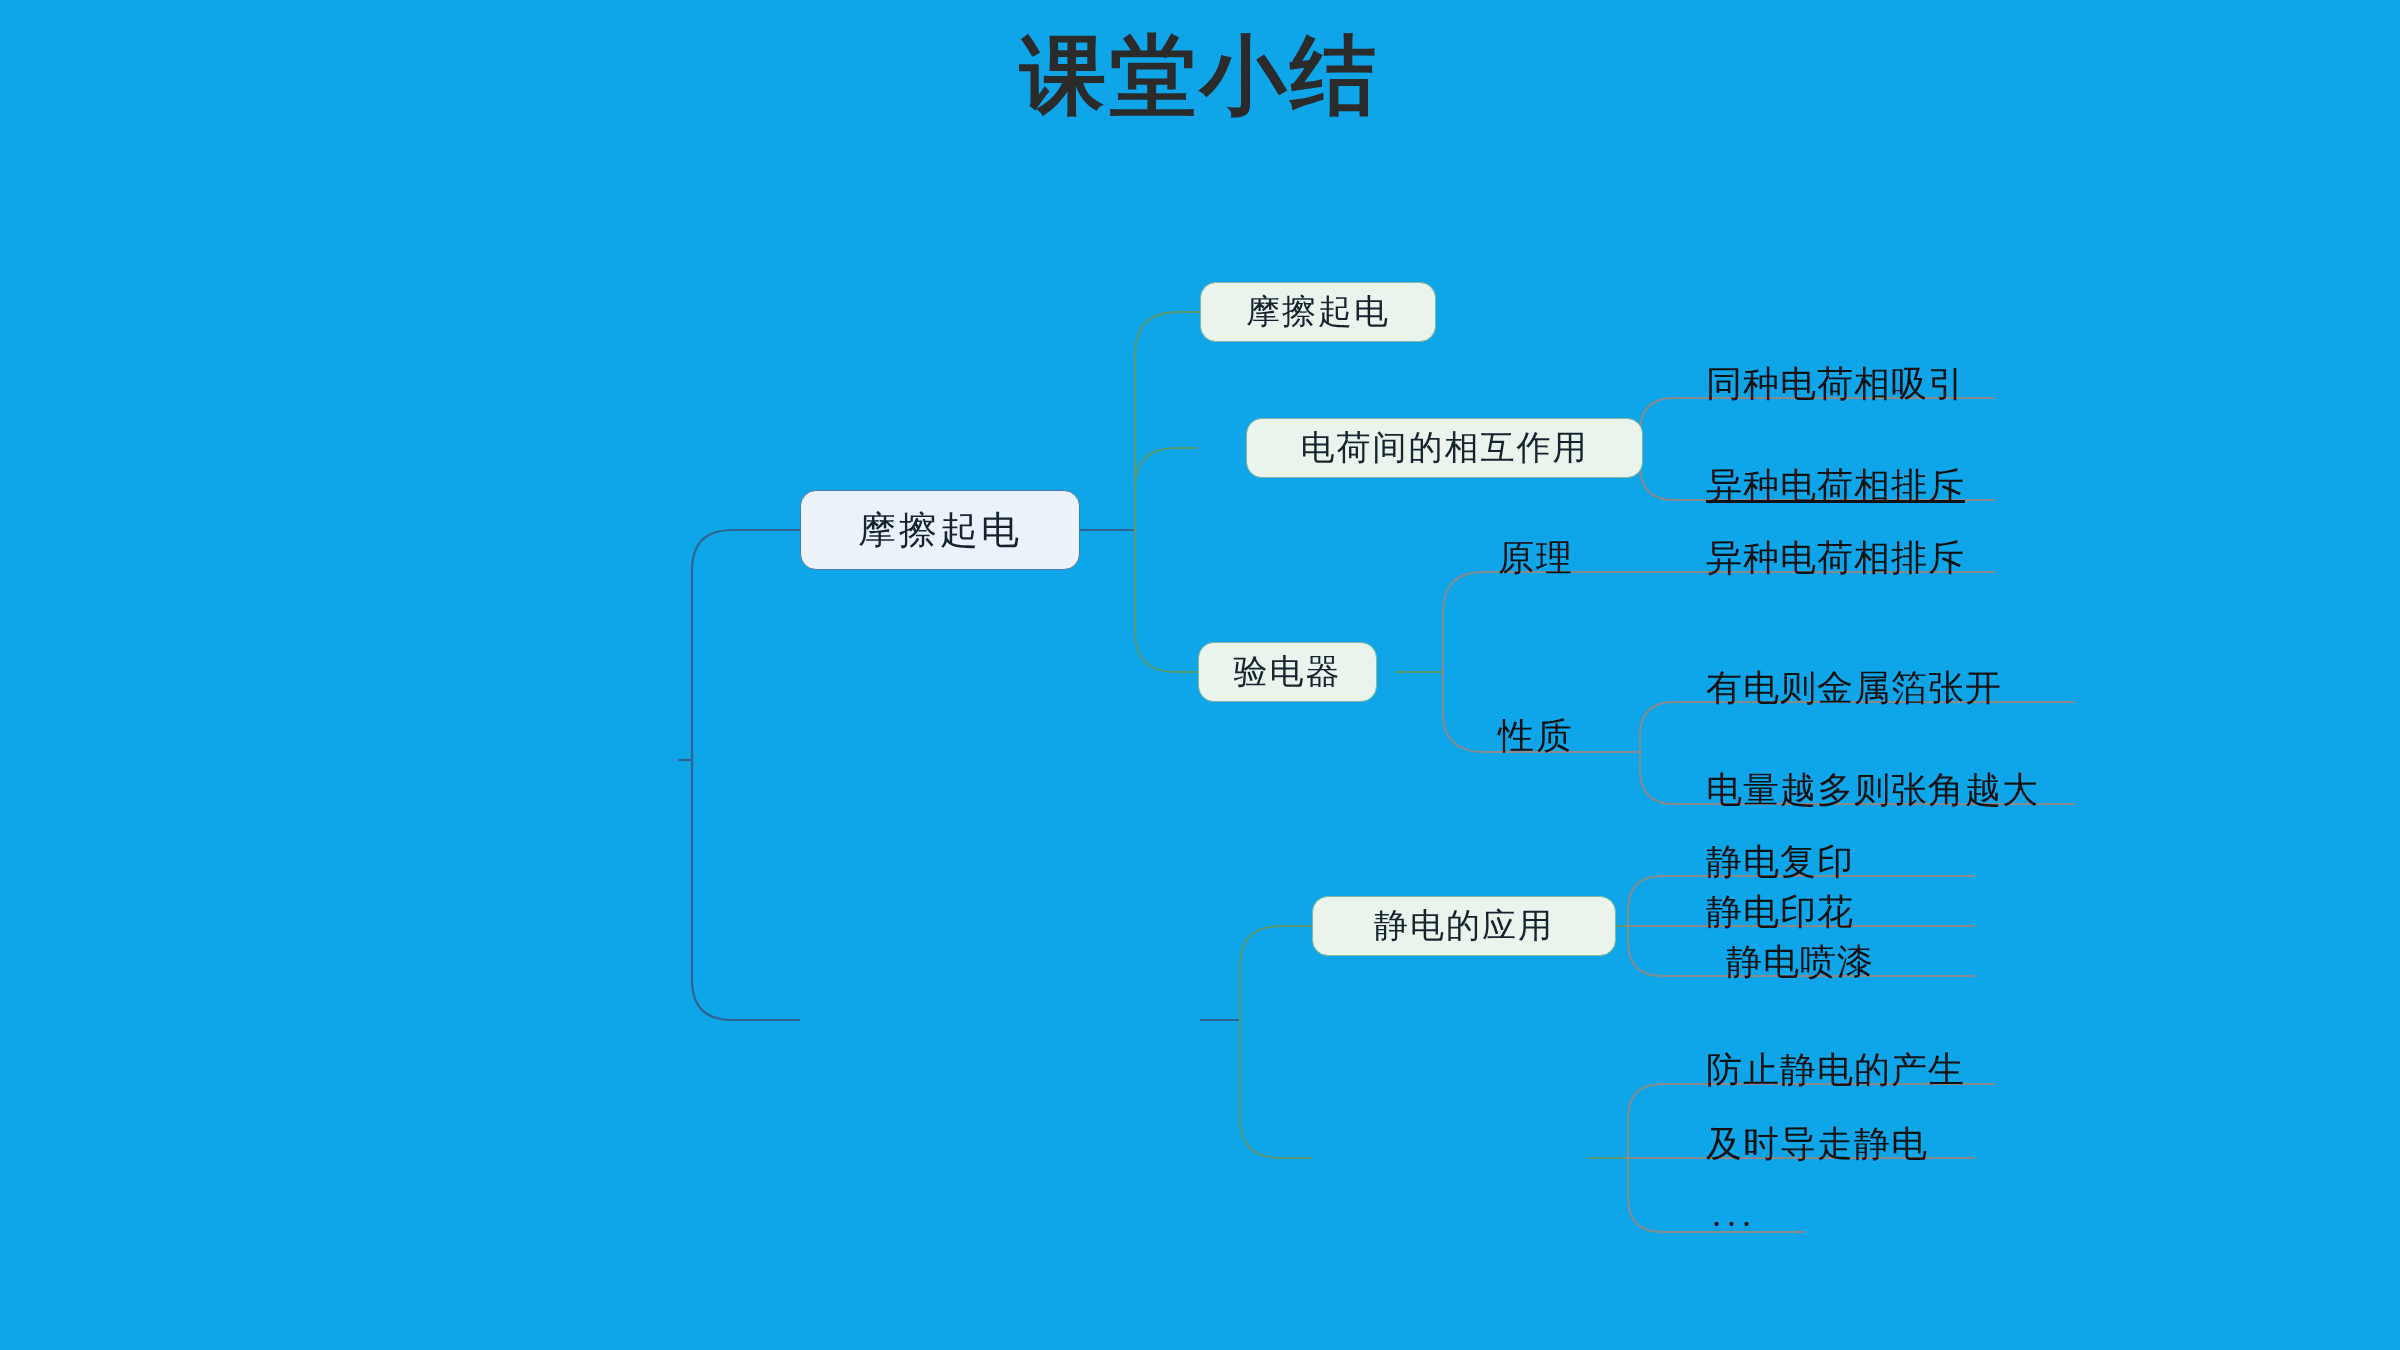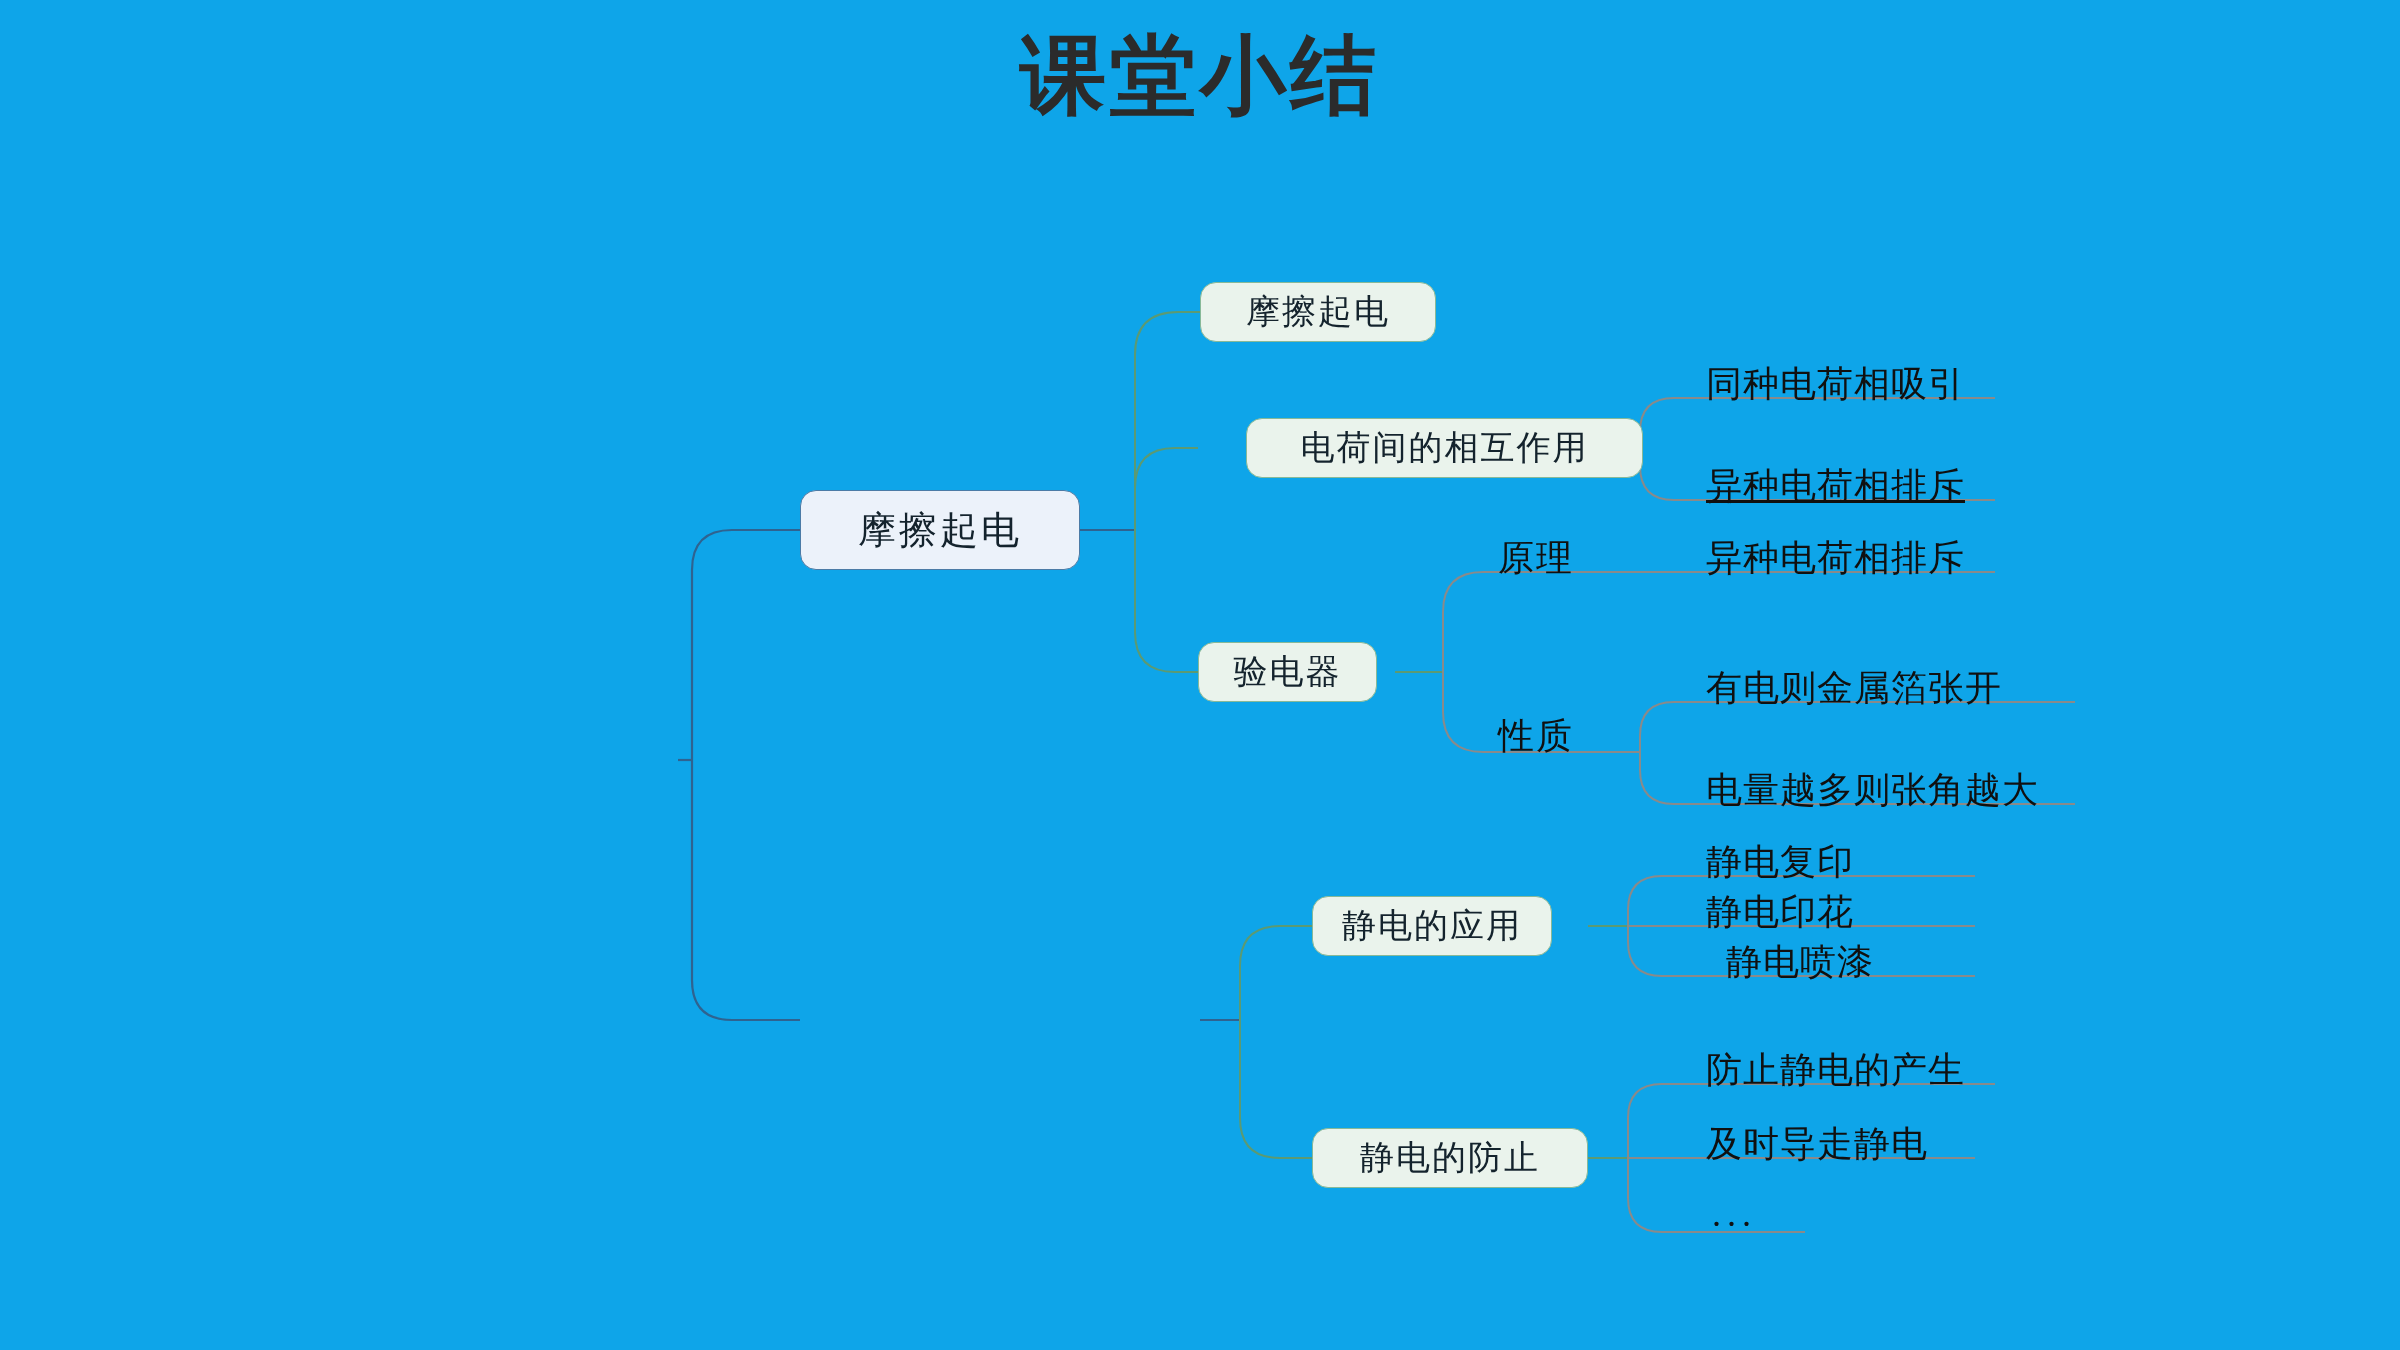--- a/index.html
+++ b/index.html
@@ -131,23 +131,22 @@
 
   <div class="node node-blue" style="left:800px; top:490px; width:280px; height:80px;">摩擦起电</div>
 
 
   <div class="node node-green" style="left:1200px; top:282px; width:236px; height:60px;">摩擦起电</div>
 
   <div class="node node-green" style="left:1246px; top:418px; width:397px; height:60px;">电荷间的相互作用</div>
 
   <div class="node node-green" style="left:1198px; top:642px; width:179px; height:60px;">验电器</div>
 
-  <div class="node node-green" style="left:1312px; top:896px; width:240px; height:60px;">静电的应用</div>
+  <div class="node node-green" style="left:1312px; top:896px; width:304px; height:60px;">静电的应用</div>
 
-  <div class="node node-green" style="left:1312px; top:1128px; width:276px; height:60px;">静电的防止</div>
 
   <div class="edge-label" style="left:1498px; top:540px;">原理</div>
   <div class="edge-label" style="left:1498px; top:718px;">性质</div>
 
   <div class="leaf" style="left:1706px; top:366px;">同种电荷相吸引</div>
   <div class="leaf" style="left:1706px; top:468px;text-decoration:underline;">异种电荷相排斥</div>
 
   <div class="leaf" style="left:1706px; top:540px;">异种电荷相排斥</div>
 
   <div class="leaf" style="left:1706px; top:670px;">有电则金属箔张开</div>

